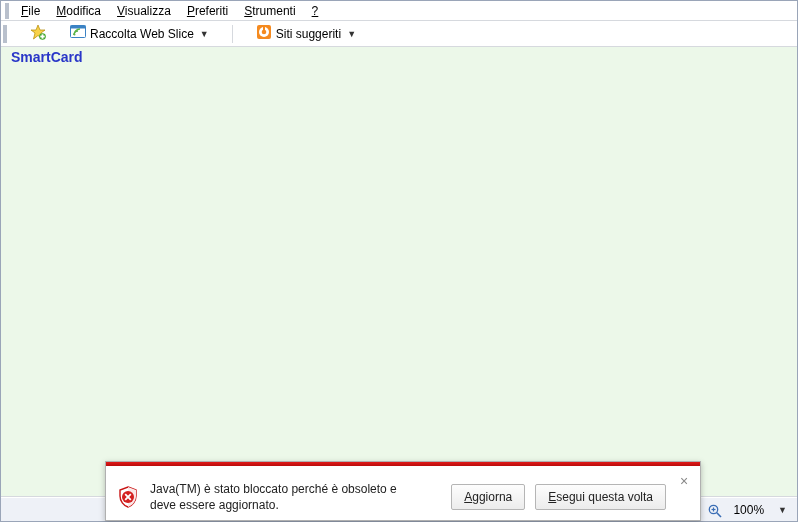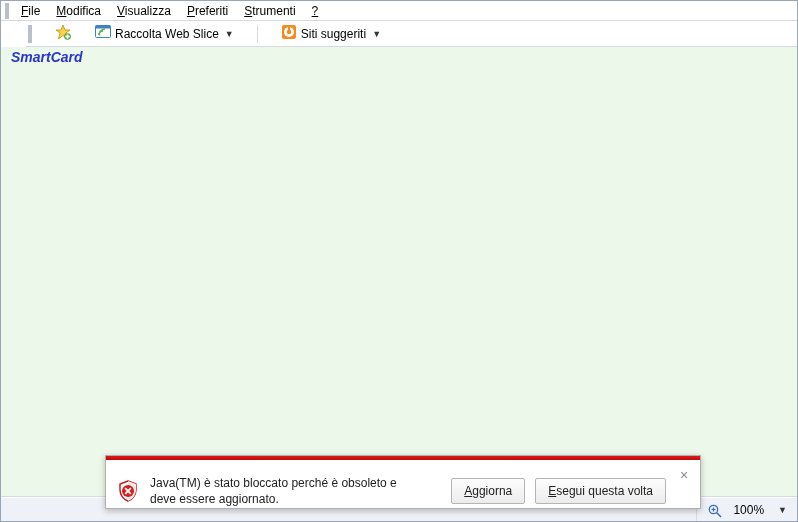--- a/index.html
+++ b/index.html
@@ -46,21 +46,20 @@
   .menu-item .ul { text-decoration: underline; }
   
   .toolbar {
     display: flex;
     align-items: center;
     height: 26px;
     padding: 0 2px;
     border-bottom: 1px solid #d6d9de;
     font-size: 12px;
     gap: 18px;
-    margin-left: 25px;
   }
   .toolbar .grip {
     width: 4px; height: 18px;
     margin-right: 2px;
     background-image: radial-gradient(circle, #b9c0cc 1px, transparent 1px);
     background-size: 2px 2px;
   }
   .tool-btn {
     display: flex;
     align-items: center;
@@ -80,21 +79,20 @@
     background: #ecf8e9;
     margin: 0;
     border-bottom: 1px solid #d6d9de;
     position: relative;
   }
   .content-title {
     position: absolute;
     top: 2px; left: 10px;
     font-size: 14px;
     font-weight: bold;
-    font-style: italic;
     color: #2936c8;
   }
   
   .statusbar {
     height: 24px;
     display: flex;
     align-items: center;
     background: #eef1f7;
     border-top: 1px solid #fff;
   }
@@ -110,23 +108,23 @@
   .zoom-icon {
     position: relative;
     width: 14px; height: 14px;
   }
   .zoom-text { color: #000; font-size: 12px; }
   .zoom-arrow { font-size: 9px; color: #333; margin-left: 2px; }
   
   .notify {
     position: absolute;
     left: 104px;
-    bottom: 12px;
+    bottom: 0;
     width: 596px;
-    height: 54px;
+    height: 60px;
     background: #fff;
     border: 1px solid #b0b0b0;
     box-shadow: 0 2px 6px rgba(0,0,0,0.25);
   }
   .notify-top {
     height: 4px;
     background: linear-gradient(to bottom, #e11818, #b80c0c);
   }
   .notify-body {
     display: flex;

